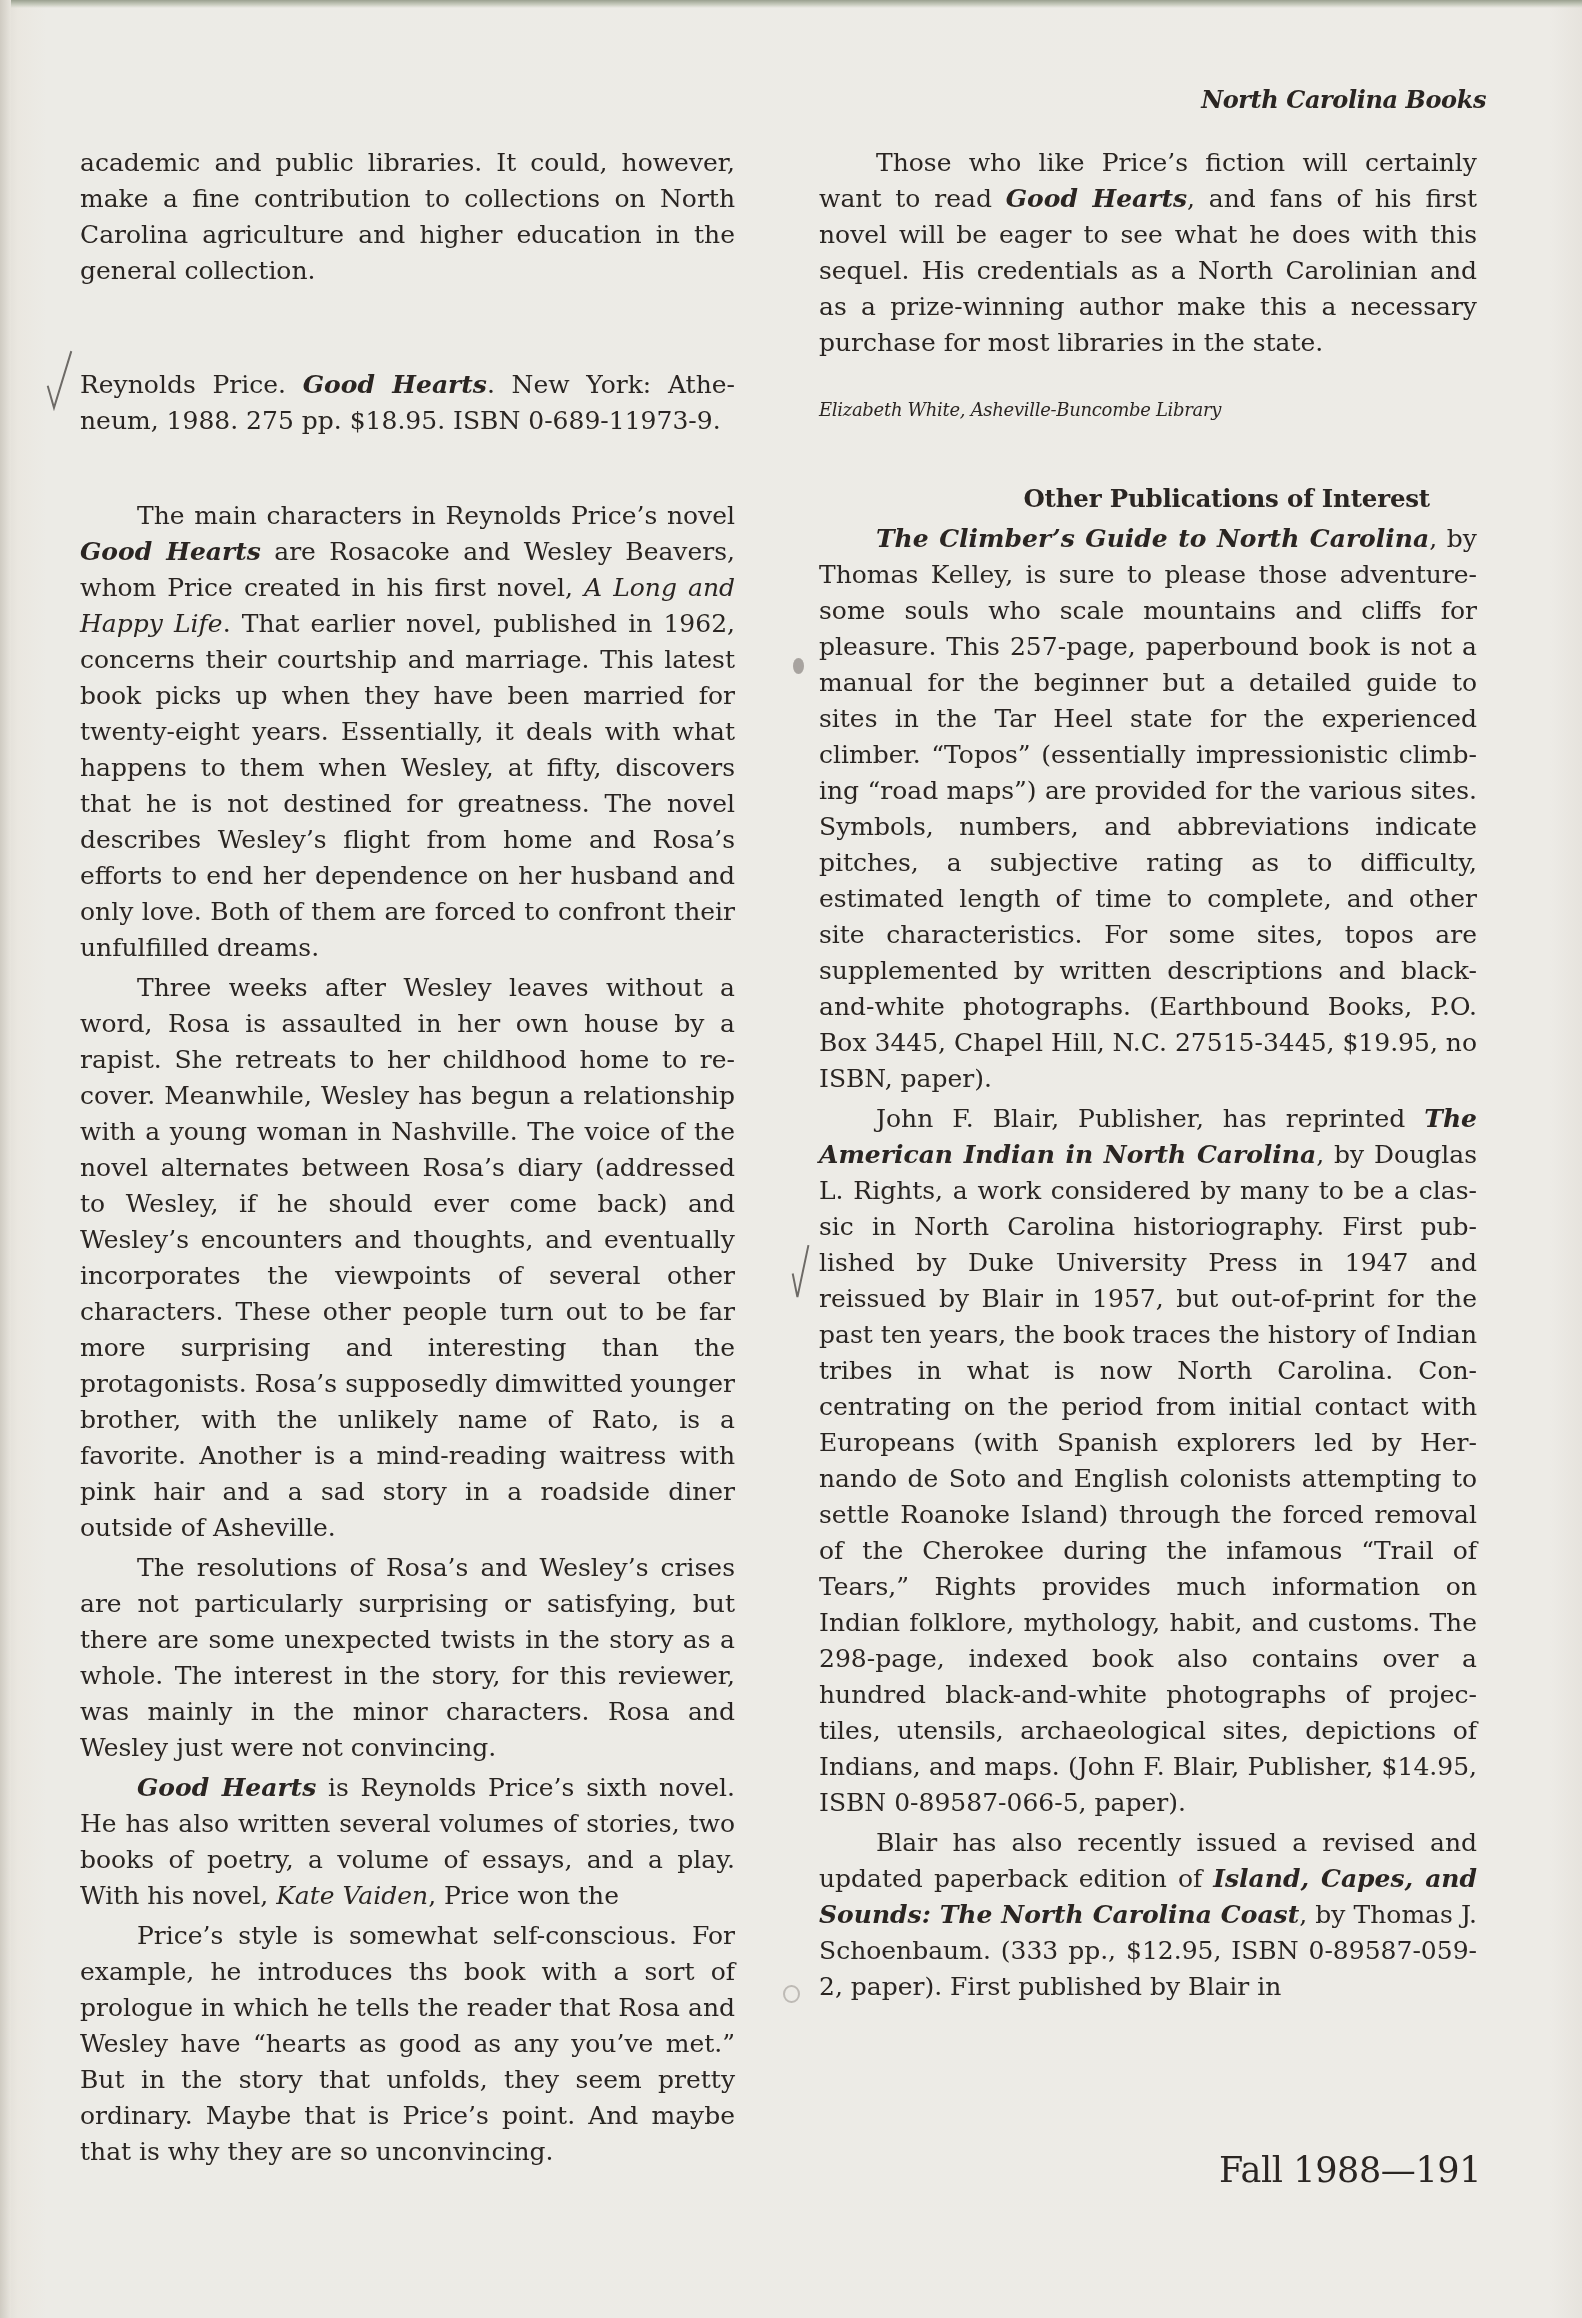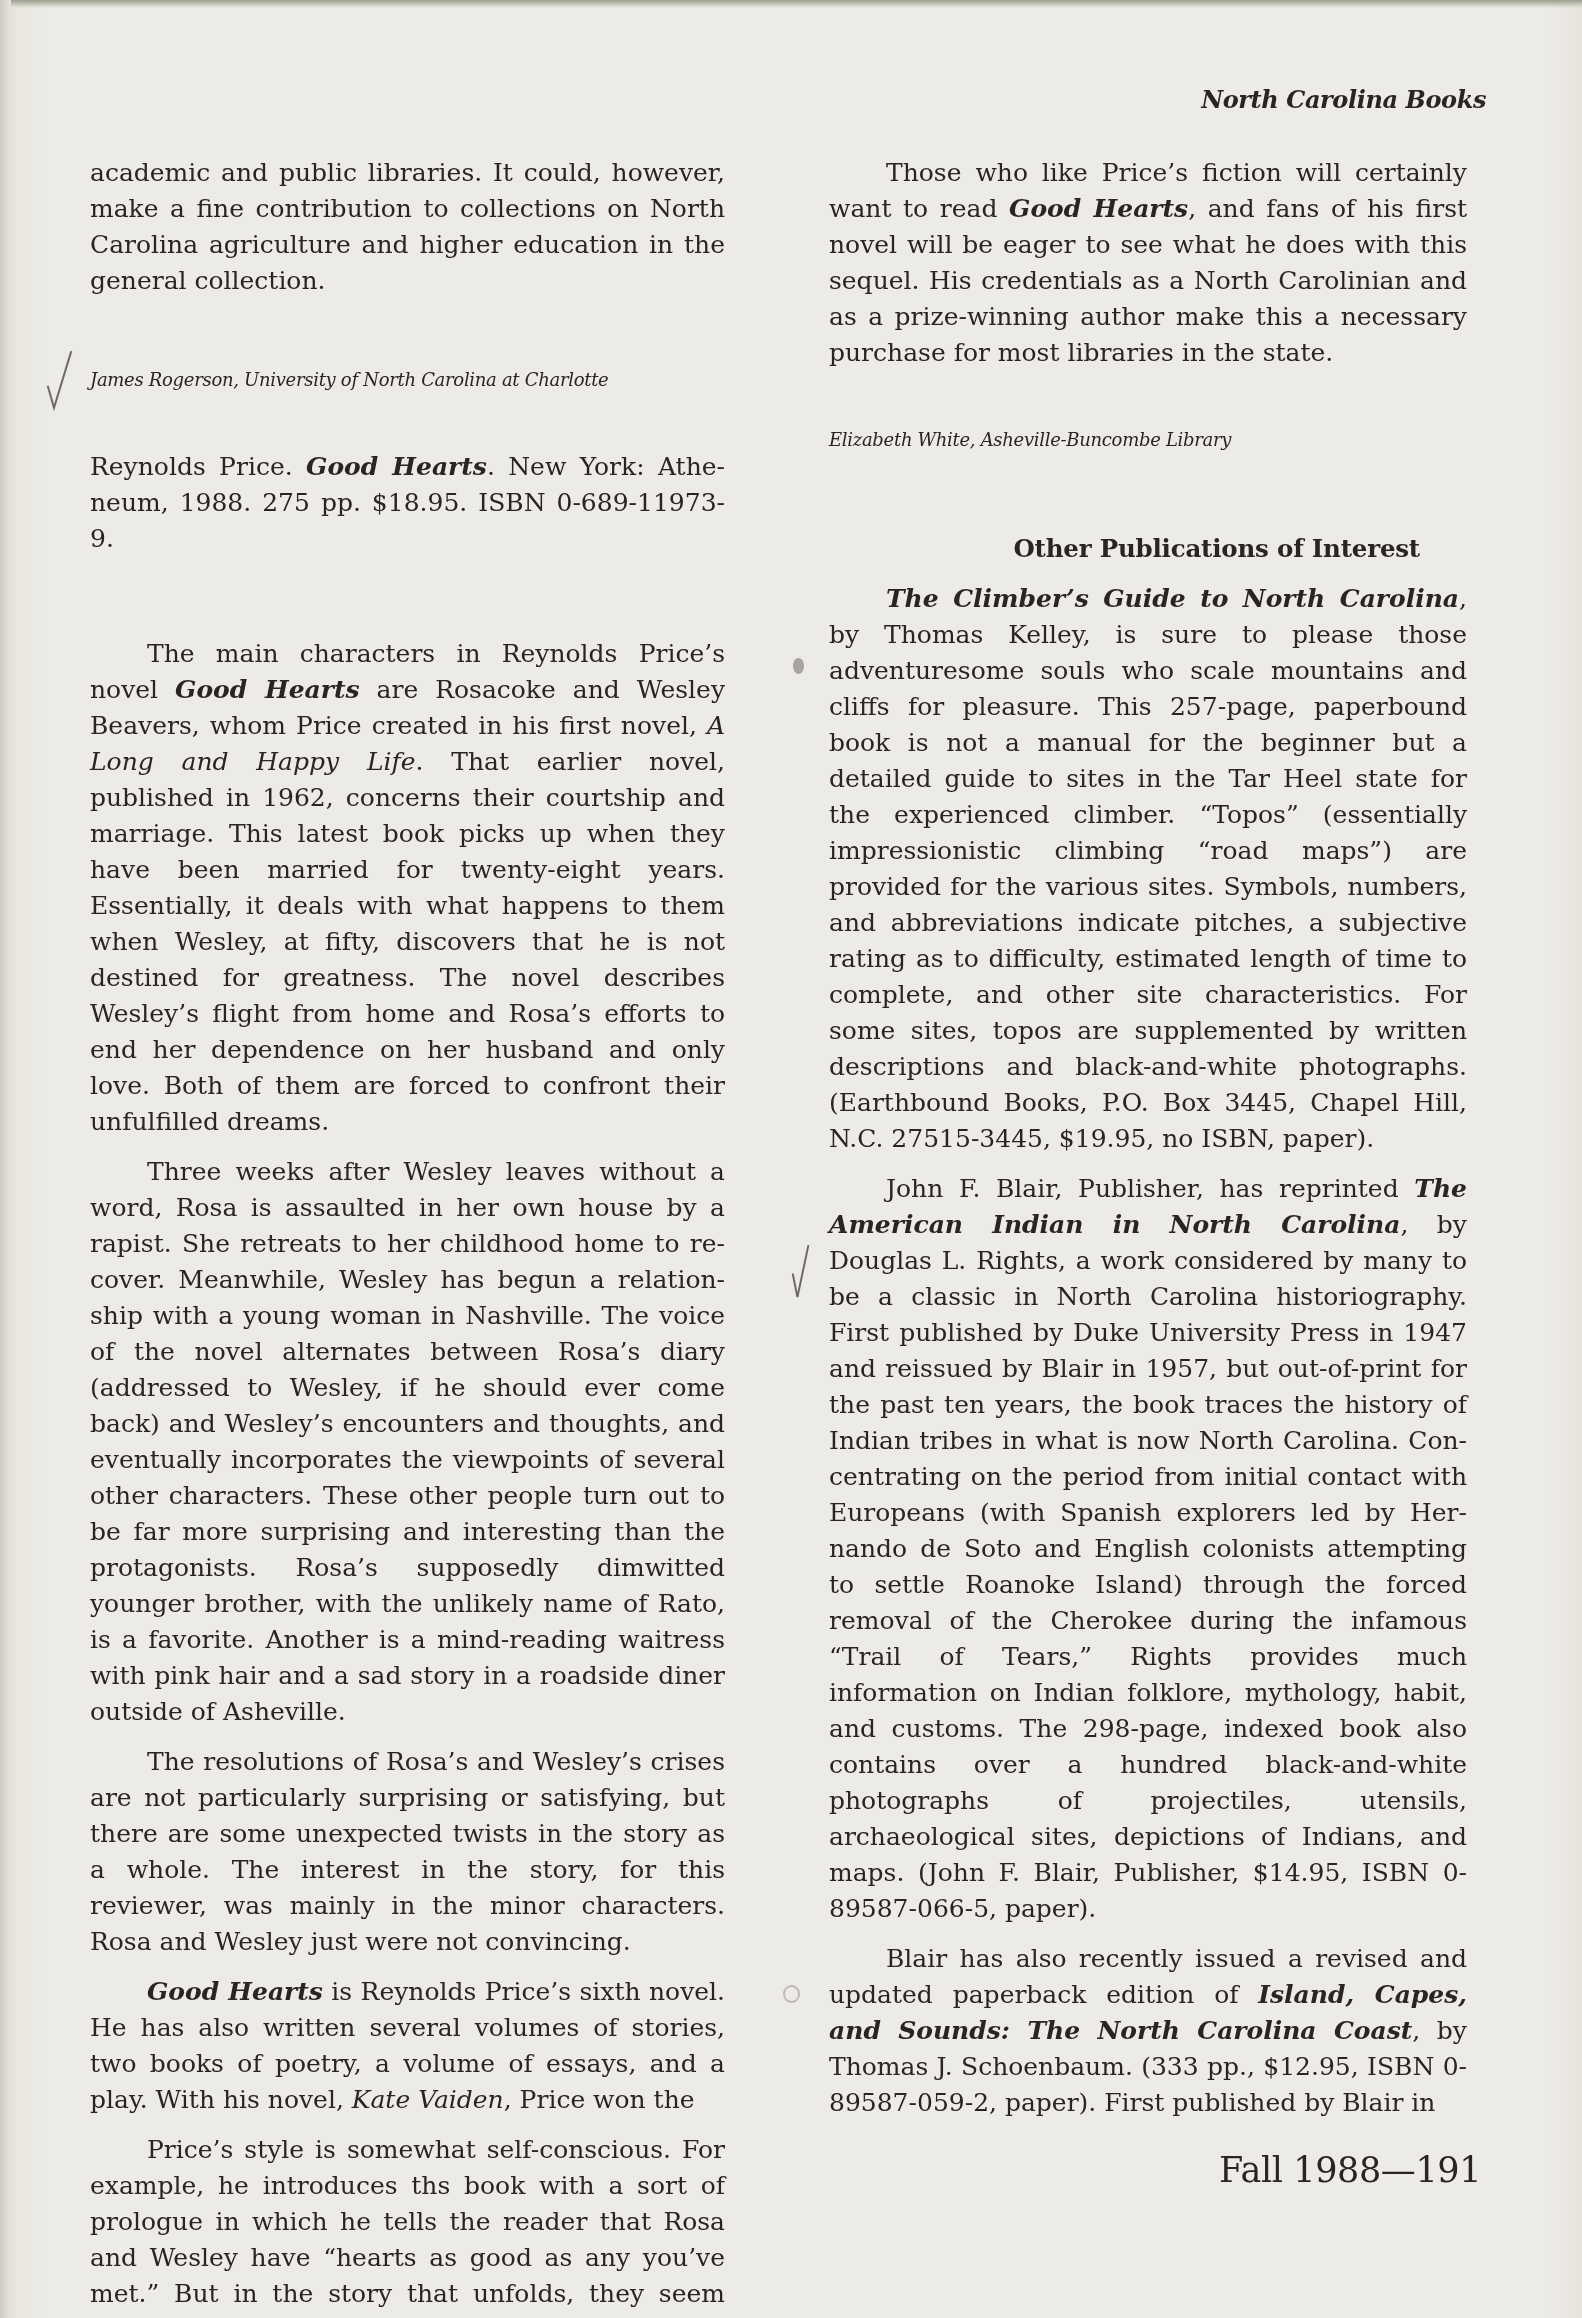--- a/index.html
+++ b/index.html
@@ -26,21 +26,21 @@
     font-size: 24px; font-weight: bold; font-style: italic;
     letter-spacing: -0.4px;
   }
   .col {
     position: absolute; top: 141px; width: 663px;
     font-size: 25px; line-height: 36px;
     text-align: justify; hyphens: manual;
   }
   .col.left { left: 76px; }
   .col.right { left: 815px; width: 666px; }
-  .col p { margin: 14px; }
+  .col p { margin: 4px; }
   .col p.indent { text-indent: 57px; }
   .col p + p { }
   .byline {
     font-style: italic; font-size: 18px; line-height: 24px;
     letter-spacing: -0.3px; text-align: left;
   }
   .bib { margin: 0; }
   .b-it { font-weight: bold; font-style: italic; }
   .it { font-style: italic; }
   .section-head {
@@ -77,21 +77,20 @@
 <div class="page">
   <div class="top-edge"></div>
   <div class="spine"></div>
 
 
   <div class="running-head">North Carolina Books</div>
 
   <div class="col left">
     <p>academic and public libraries. It could, however, make a fine contribution to collections on North Carolina agriculture and higher education in the general collection.</p>
     <div class="spacer-m"></div>
-    <p class="byline">James Rogerson, University of North Carolina at Charlotte</p>
     <div class="spacer-s"></div>
     <p class="bib">
       <span>Reynolds Price. </span><span class="b-it">Good Hearts</span><span>. New York: Athe­neum, 1988. 275 pp. $18.95. ISBN 0-689-11973-9.</span>
     </p>
     <div class="spacer-l"></div>
     <p class="indent">
       <span>The main characters in Reynolds Price’s novel </span><span class="b-it">Good Hearts</span><span> are Rosacoke and Wesley Beavers, whom Price created in his first novel, </span><span class="it">A Long and Happy Life</span><span>. That earlier novel, published in 1962, concerns their courtship and marriage. This latest book picks up when they have been married for twenty-eight years. Essentially, it deals with what happens to them when Wesley, at fifty, dis­covers that he is not destined for greatness. The novel describes Wesley’s flight from home and Rosa’s efforts to end her dependence on her hus­band and only love. Both of them are forced to confront their unfulfilled dreams.</span>
     </p>
     <p class="indent">Three weeks after Wesley leaves without a word, Rosa is assaulted in her own house by a rapist. She retreats to her childhood home to re­cover. Meanwhile, Wesley has begun a relation­ship with a young woman in Nashville. The voice of the novel alternates between Rosa’s diary (addressed to Wesley, if he should ever come back) and Wesley’s encounters and thoughts, and eventually incorporates the viewpoints of several other characters. These other people turn out to be far more surprising and interesting than the protagonists. Rosa’s supposedly dimwitted younger brother, with the unlikely name of Rato, is a favorite. Another is a mind-reading waitress with pink hair and a sad story in a roadside diner outside of Asheville.</p>
     <p class="indent">The resolutions of Rosa’s and Wesley’s crises are not particularly surprising or satisfying, but there are some unexpected twists in the story as a whole. The interest in the story, for this reviewer, was mainly in the minor characters. Rosa and Wesley just were not convincing.</p>

